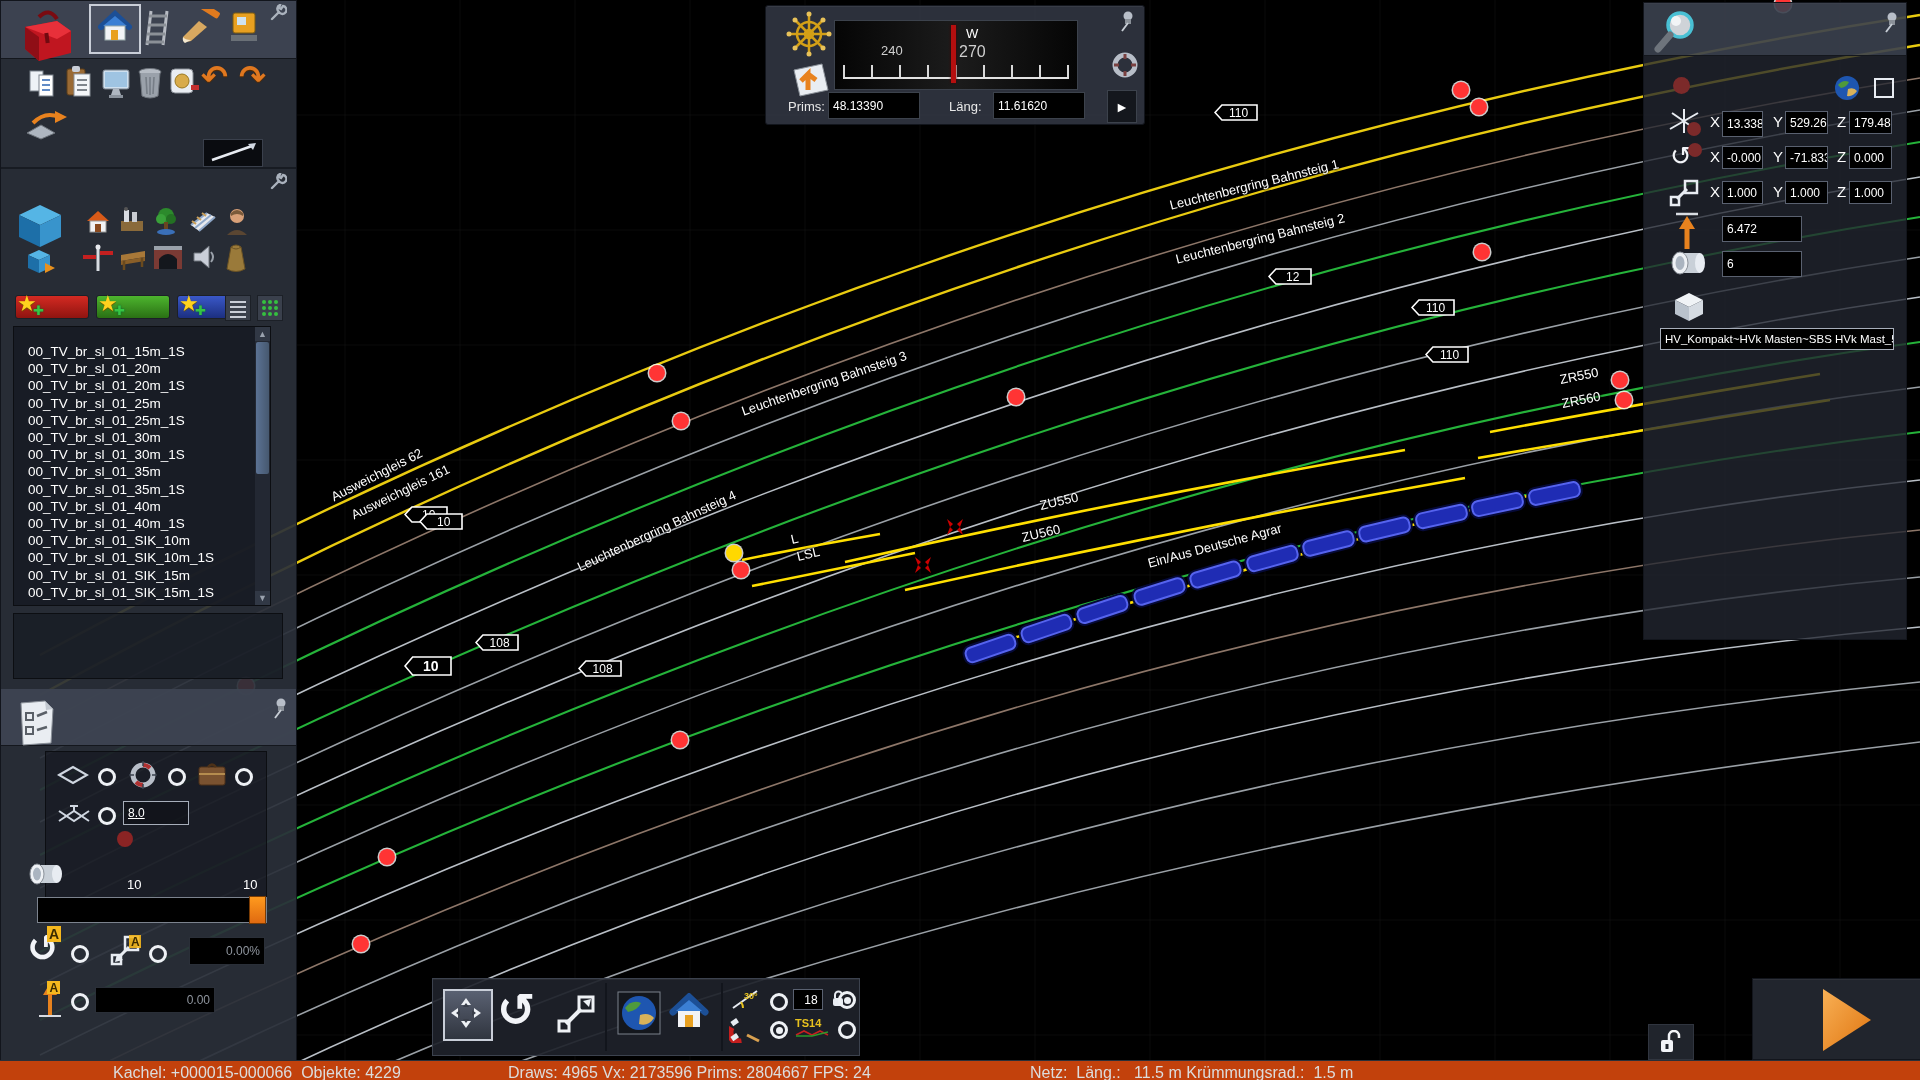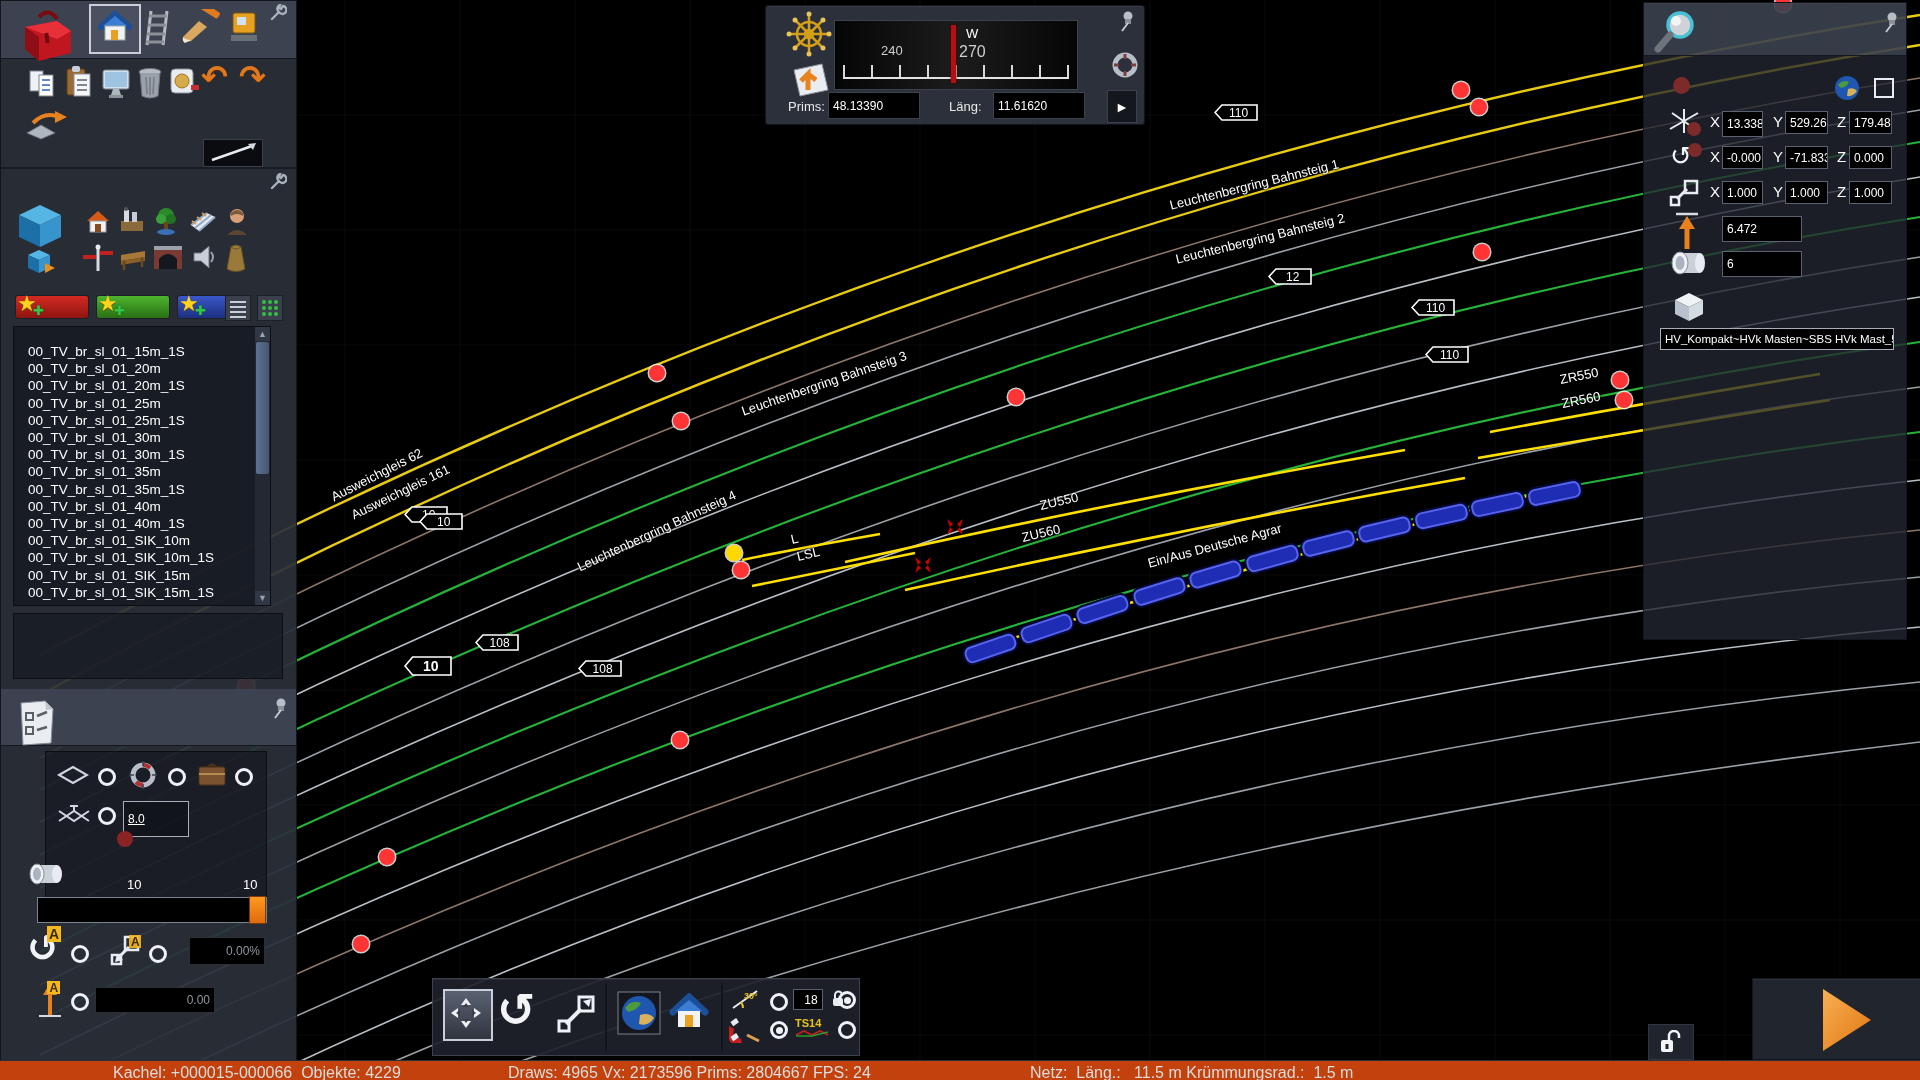--- a/index.html
+++ b/index.html
@@ -470,21 +470,21 @@
     <div class="rad" style="left:234px;top:767px;"></div>
     <svg class="abs" style="left:56px;top:802px;" width="34" height="22" viewBox="0 0 34 22">
       <g stroke="#cfd6e0" stroke-width="2">
           <path d="M2 18 L17 8 L32 18" fill="none"></path>
           <path d="M2 8 L17 18 L32 8" fill="none"></path>
           <line x1="13" y1="3" x2="21" y2="3"></line>
           <line x1="17" y1="3" x2="17" y2="8"></line>
         </g>
     </svg>
     <div class="rad" style="left:97px;top:806px;"></div>
-    <div class="fld wb" style="left:122px;top:800px;width:66px;height:36px;background:rgba(10,12,16,.5);text-decoration:underline;">8.0</div>
+    <div class="fld wb" style="left:122px;top:800px;width:66px;height:24px;background:rgba(10,12,16,.5);text-decoration:underline;">8.0</div>
     <div class="dot" style="left:116px;top:830px;width:16px;height:16px;background:#8a2424;box-shadow:none;"></div>
 
     <svg class="abs" style="left:26px;top:860px;" width="36" height="26" viewBox="0 0 36 26">
       <rect x="10" y="4" width="20" height="18" fill="#c9d0d8"></rect>
         <ellipse cx="30" cy="13" rx="5" ry="9" fill="#e8ecf2"></ellipse>
       <ellipse cx="10" cy="13" rx="7" ry="10" fill="#eef1f5" stroke="#8a9098"></ellipse>
         <ellipse cx="10" cy="13" rx="4" ry="6.5" fill="#aab4c0"></ellipse>
     </svg>
     <div class="abs" style="left:126px;top:876px;font-size:13px;color:#fff;">10</div>
     <div class="abs" style="left:242px;top:876px;font-size:13px;color:#fff;">10</div>

